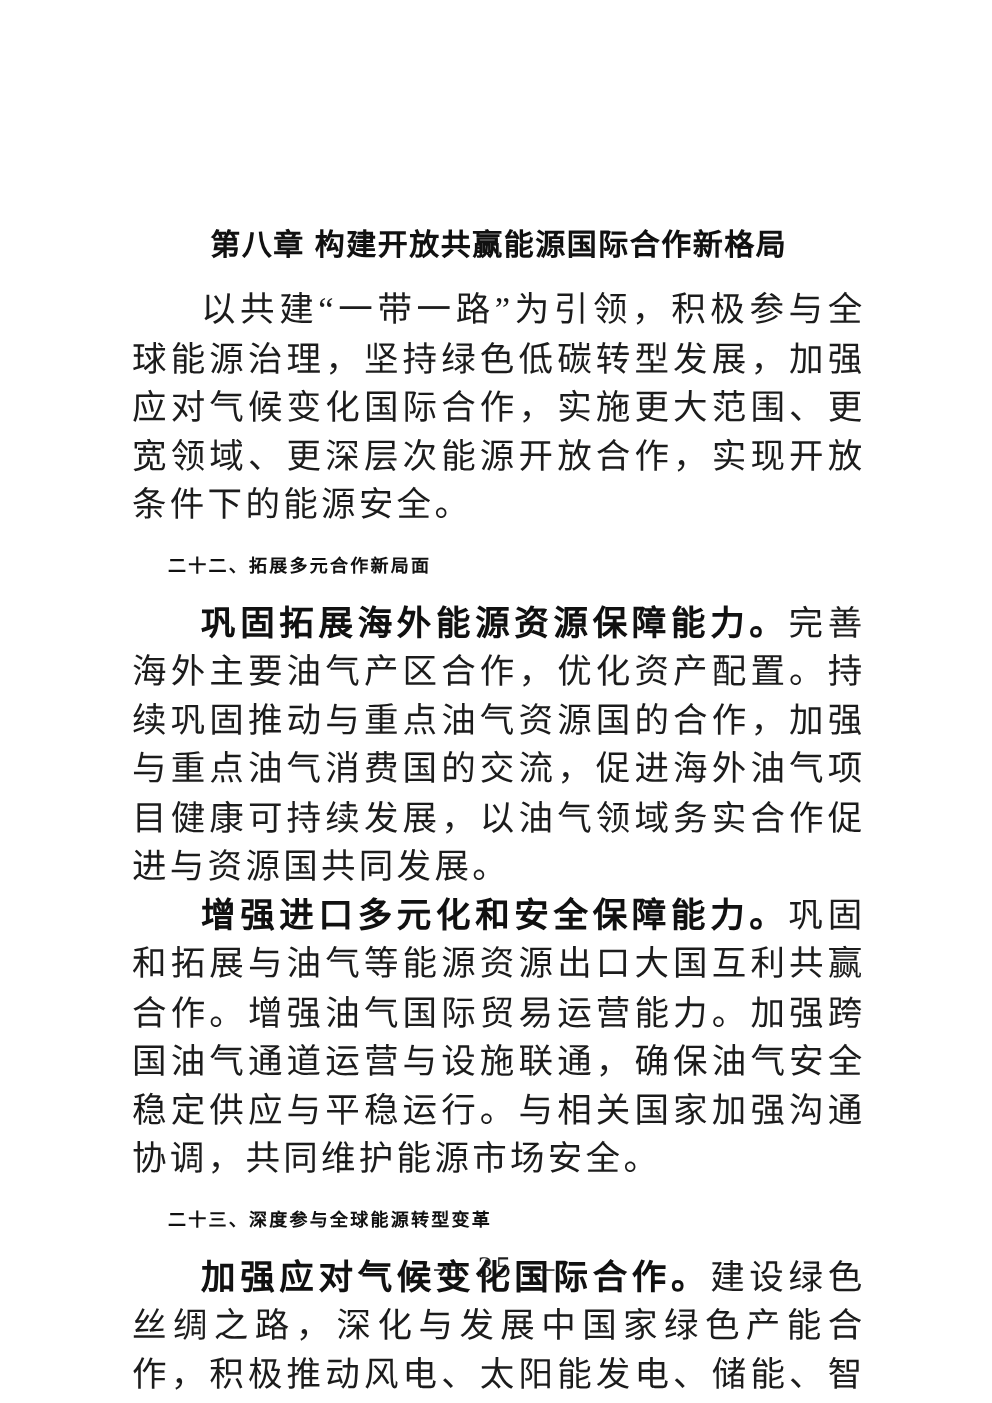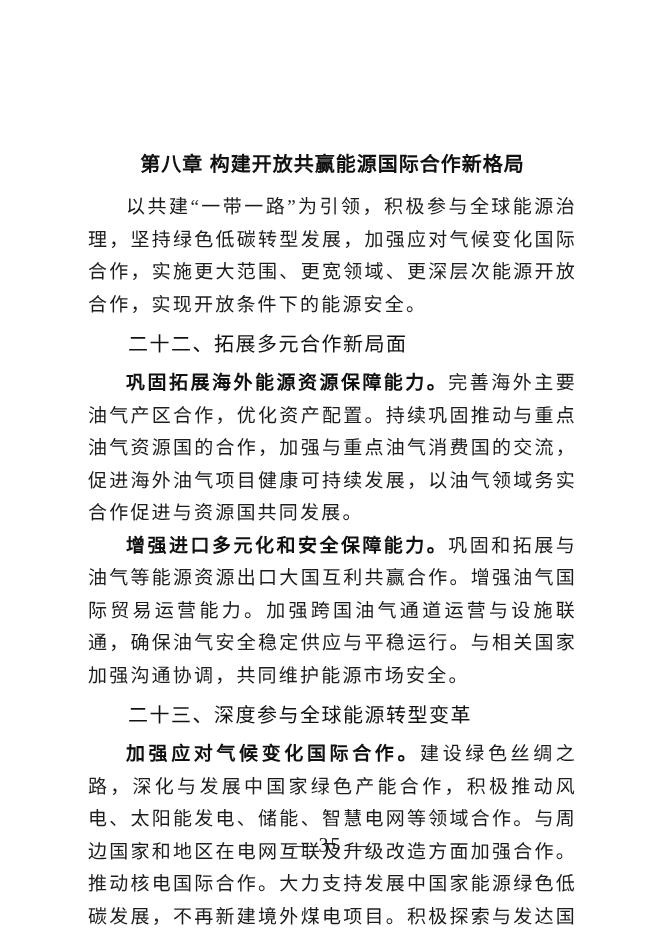--- a/index.html
+++ b/index.html
@@ -24,38 +24,38 @@
     text-align: center;
     font-family: "Liberation Sans", "DejaVu Sans", sans-serif;
     font-weight: bold;
     font-size: 20px;
     line-height: 28px;
     letter-spacing: 1px;
     color: #111111;
   }
   .body-para {
     margin: 0;
-    font-size: 19px;
+    font-size: 23px;
     line-height: 32.5px;
     letter-spacing: 2.2px;
     text-align: justify;
     text-justify: inter-character;
     text-indent: 2em;
     word-break: break-all;
     color: #1c1c1c;
   }
   .para-lead {
     font-weight: bold;
     color: #111111;
   }
   .section-heading {
     margin: 11px 0 11px 0;
     font-family: "Liberation Sans", "DejaVu Sans", sans-serif;
-    font-weight: normal;
-    font-size: 20px;
+    font-weight: bold;
+    font-size: 12px;
     line-height: 24px;
     letter-spacing: 1.5px;
     text-indent: 2em;
     color: #111111;
   }
   .page-number {
     position: absolute;
     left: 0;
     top: 834px;
     width: 100%;

